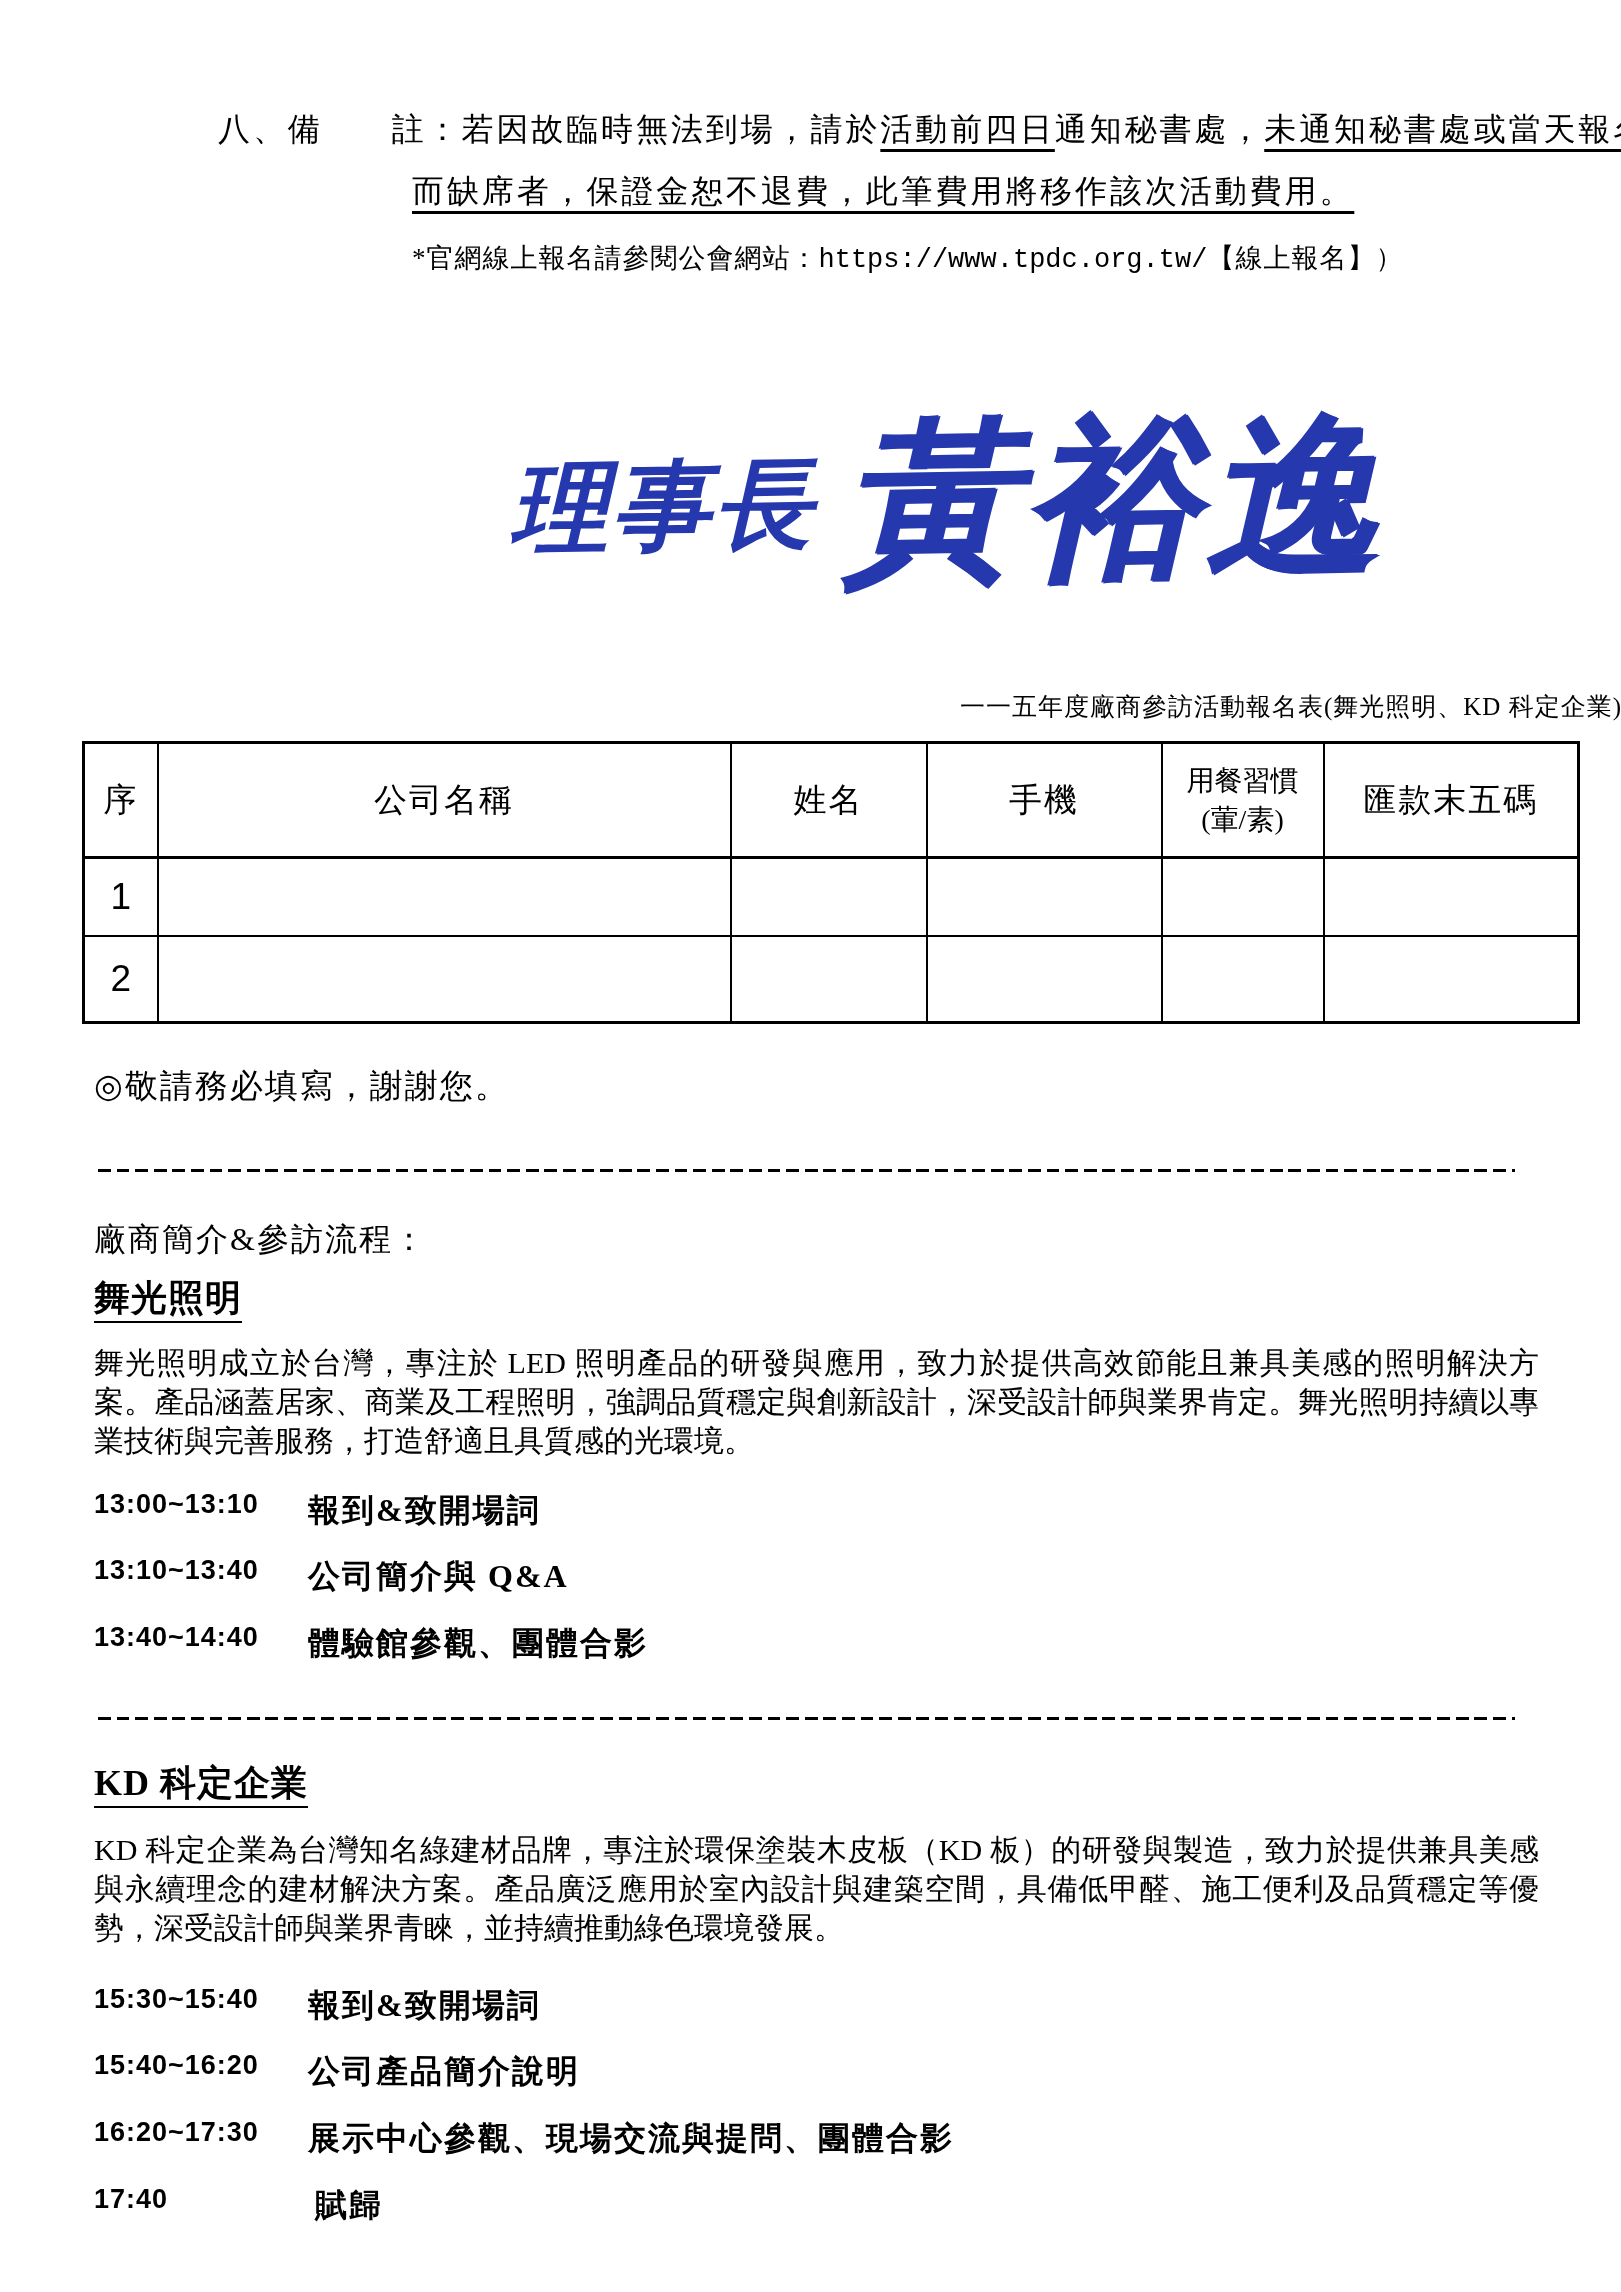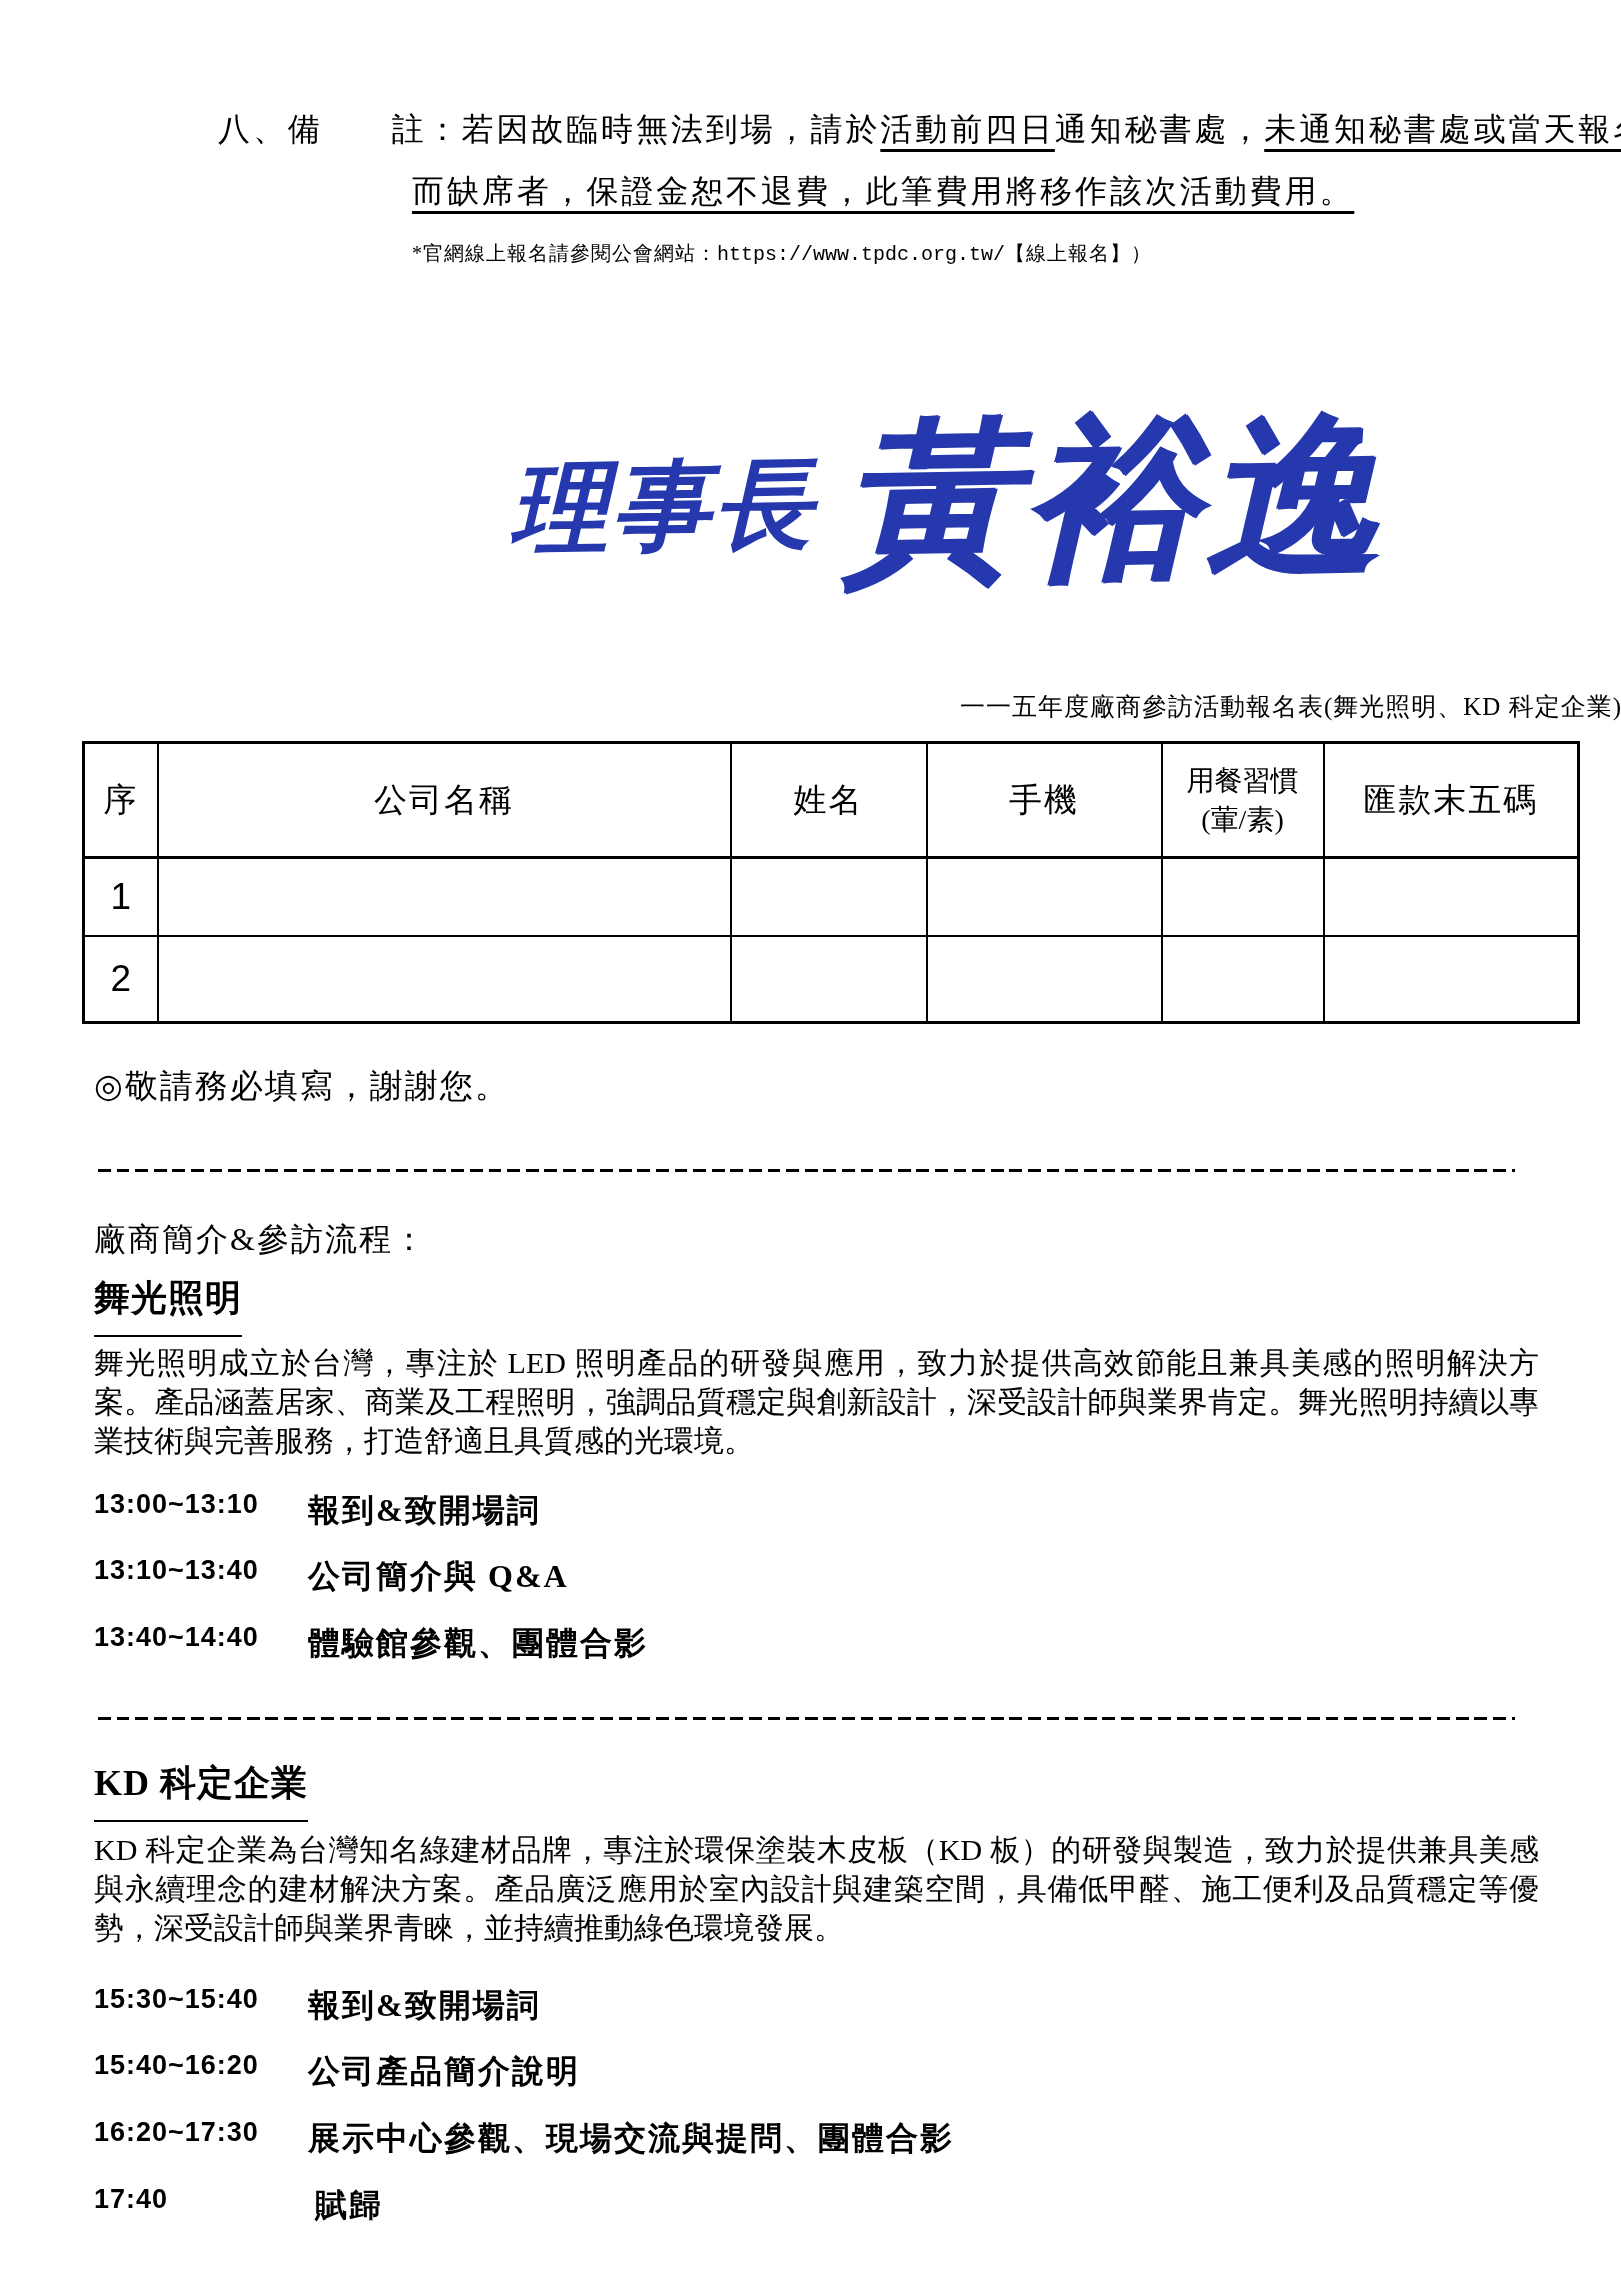--- a/index.html
+++ b/index.html
@@ -9,21 +9,21 @@
     width:1621px; height:2293px;
     background:#ffffff;
     color:#000;
     font-family:"Liberation Serif","DejaVu Serif",serif;
     overflow:hidden;
   }
   
   .remark-line { position:absolute; font-size:32px; letter-spacing:2.9px; white-space:nowrap; }
   .remark-line1 { left:218px; top:108px; }
   .remark-line2 { left:412px; top:170px; }
-  .remark-line3 { left:412px; top:240px; font-size:20px; letter-spacing:1px; }
+  .remark-line3 { left:412px; top:240px; font-size:27px; letter-spacing:1px; }
   .remark-gap { display:inline-block; width:69px; }
   .bd-ul { font-weight:normal; text-decoration:underline; text-underline-offset:8.8px; text-decoration-thickness:2.5px; }
   .url { font-family:"Liberation Mono","DejaVu Sans Mono",monospace; letter-spacing:0; }
   
   .signature { position:absolute; left:510px; top:380px; height:245px; display:flex; align-items:center; color:#2638ad; font-style:italic; font-weight:bold; transform:rotate(-1deg); }
   .sig-title { font-size:98px; letter-spacing:3.9px; }
   .sig-name  { font-size:174px; margin-left:25.5px; letter-spacing:7.8px; text-shadow:2px 1px 0 #2638ad; }
   
   .doc-title { position:absolute; left:1px; top:690px; width:100%; text-align:right; font-size:25px; letter-spacing:1px; }
   table.reg { position:absolute; left:82px; top:741px; width:1496px; border-collapse:collapse; table-layout:fixed; }
@@ -36,21 +36,21 @@
   table.reg tr.r1 td { border-bottom:2.9px solid #000; }
   .meal-head { font-size:28px !important; line-height:39px; letter-spacing:0 !important; }
   .row-no { font-family:"Liberation Sans","DejaVu Sans",sans-serif; font-size:37px; }
   
   .footnote { position:absolute; left:94px; top:1064px; font-size:33px; letter-spacing:2px; }
   .dashed-sep { position:absolute; left:98px; width:1417px; height:2.9px;
     background:repeating-linear-gradient(90deg,#000 0 12.7px,transparent 12.7px 18.6px); }
   .sep1 { top:1169px; } .sep2 { top:1717px; }
   .intro-heading { position:absolute; left:94px; top:1218px; font-size:32px; letter-spacing:2px; }
   .vendor-name { position:absolute; left:94px; font-size:36px; font-weight:bold; letter-spacing:1px; }
-  .vendor-name span { border-bottom:2.9px solid #000; padding-bottom:17px;margin-top:44px; }
+  .vendor-name span { border-bottom:2.9px solid #000; padding-bottom:3px;margin-top:44px; }
   .v1-name { top:1274px; } .v2-name { top:1759px; }
   .vendor-desc { position:absolute; left:94px; width:1445px; font-size:30px; line-height:39px; text-align:justify; }
   .v1-desc { top:1343px; } .v2-desc { top:1830px; }
   .sched-row { position:absolute; left:94px; display:flex; font-weight:bold; white-space:nowrap; }
   .sched-time { width:214px; flex:0 0 auto; font-family:"Liberation Sans","DejaVu Sans",sans-serif; font-size:27px; letter-spacing:1px; }
   .sched-act { font-size:32px; letter-spacing:2px; }
   .s1a{top:1489px;} .s1b{top:1555px;} .s1c{top:1622px;}
   .s2a{top:1984px;} .s2b{top:2050px;} .s2c{top:2117px;} .s2d{top:2184px;gap:7px;}
 </style>
 </head>

